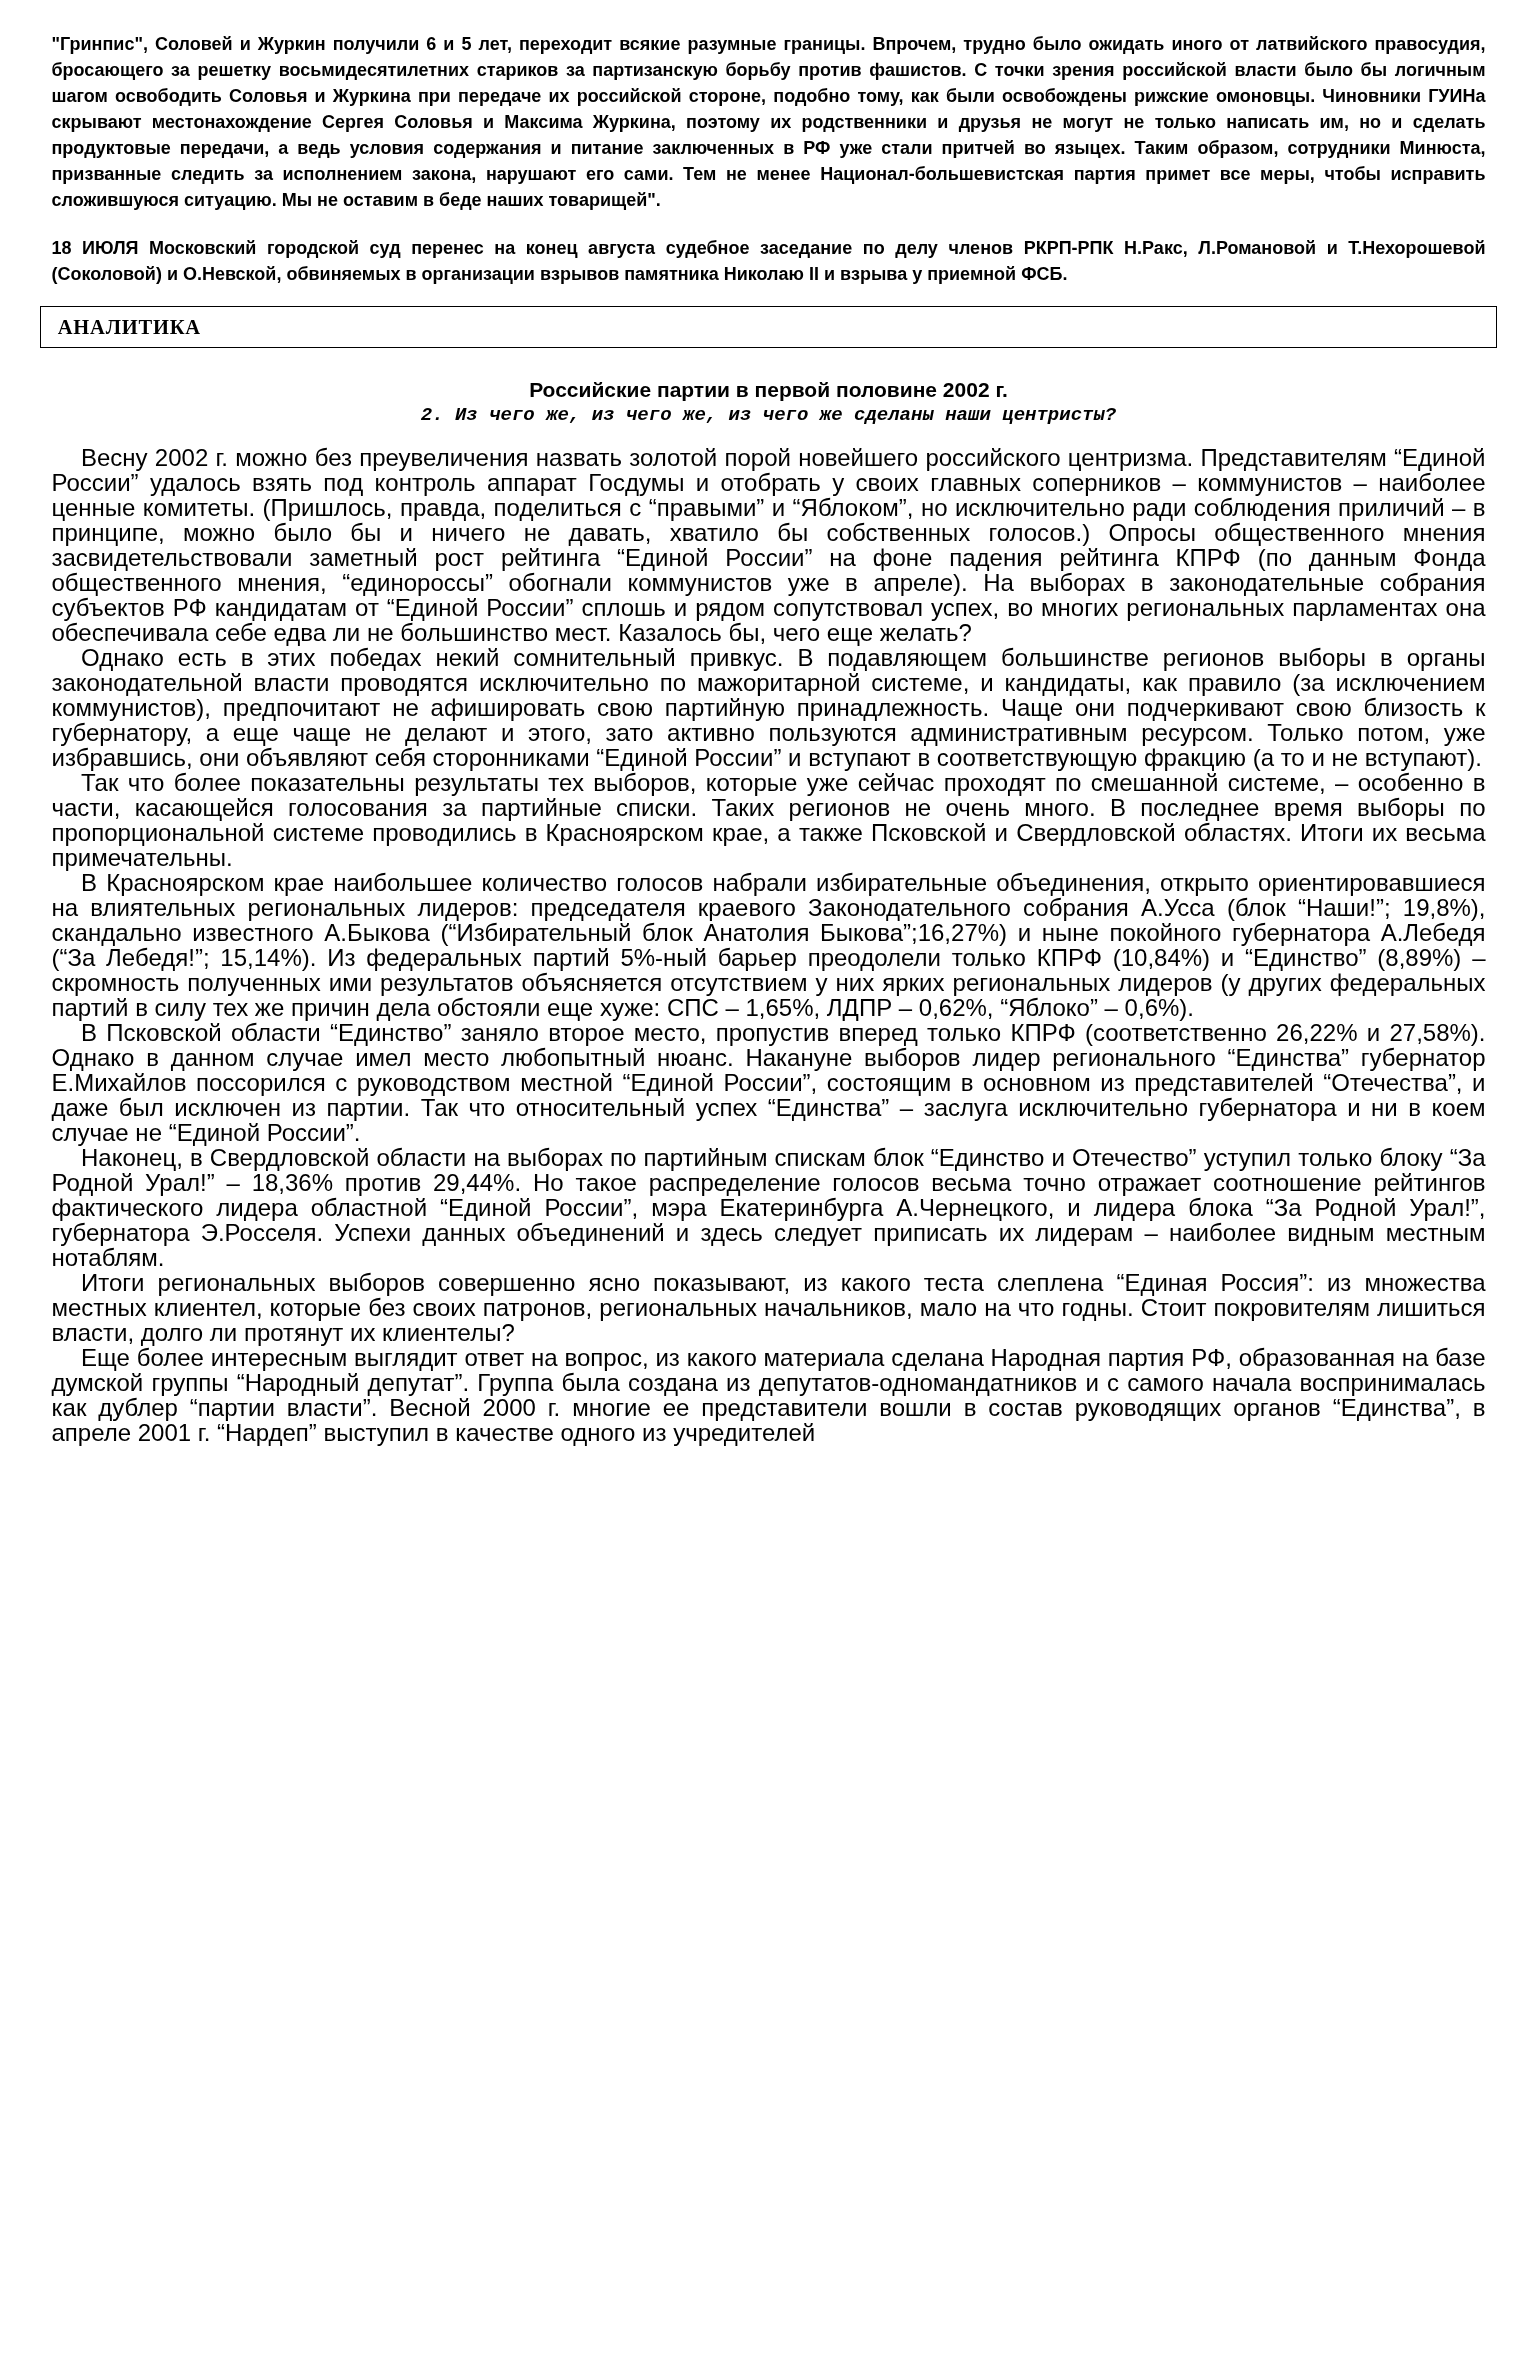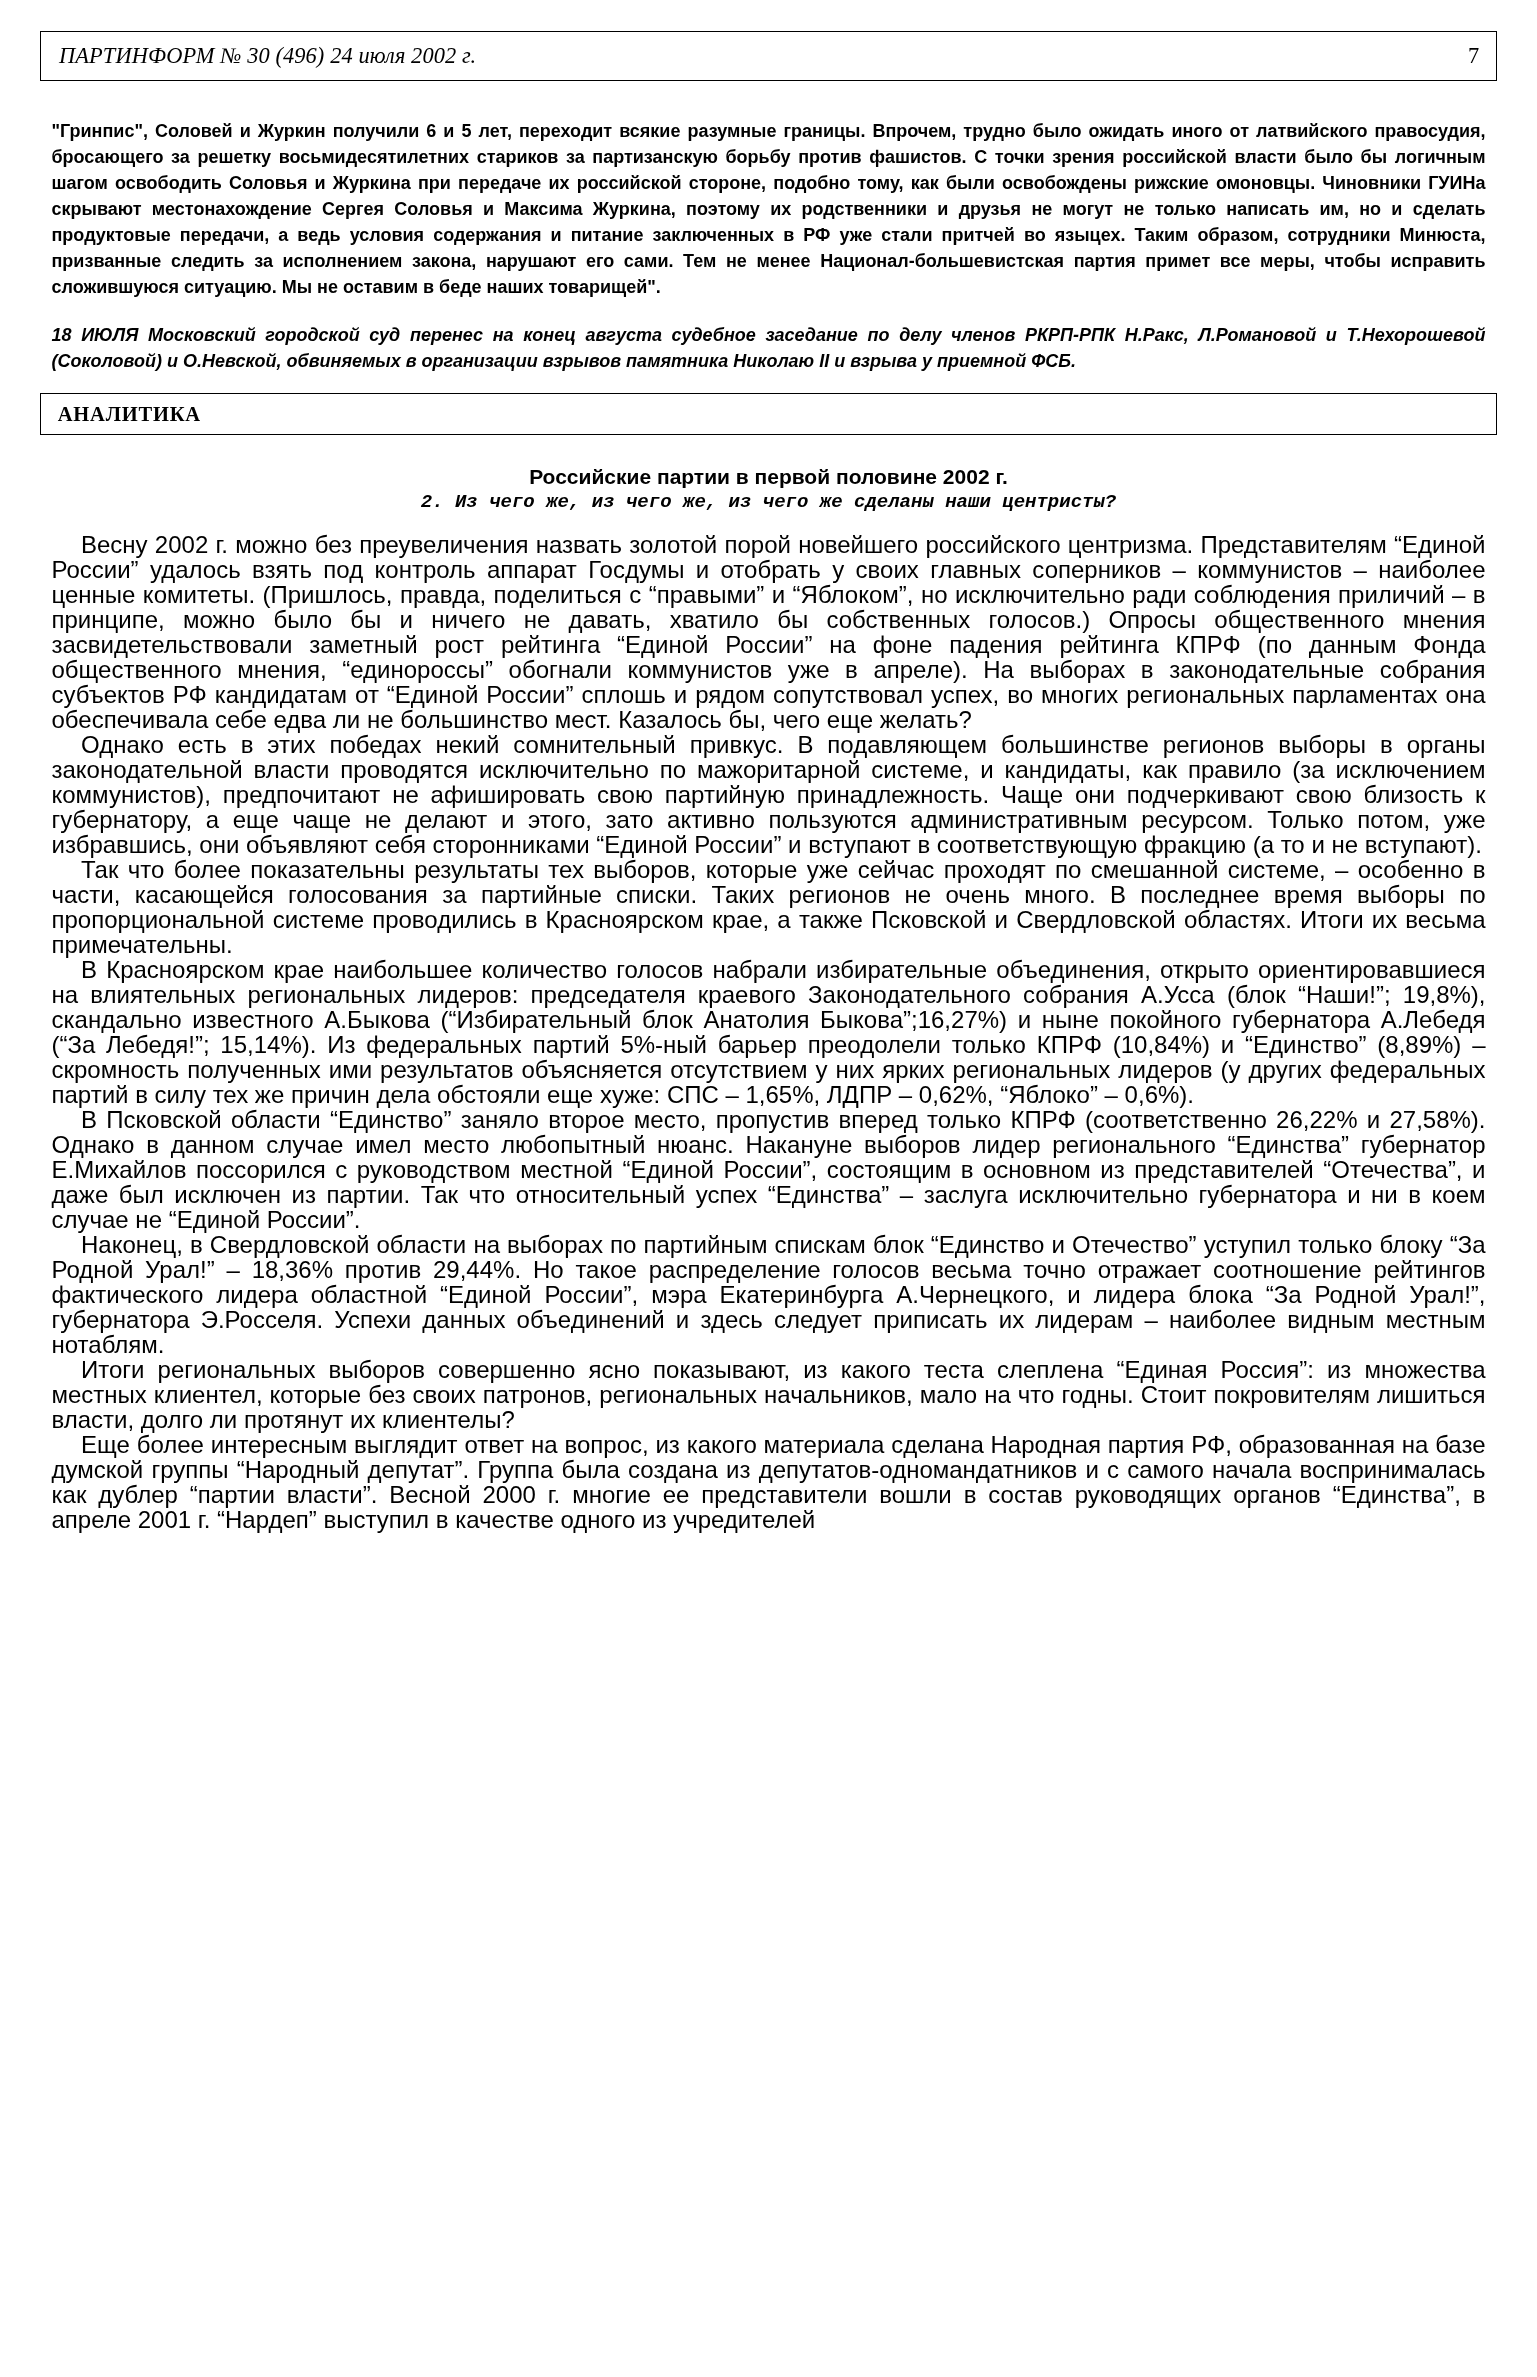--- a/index.html
+++ b/index.html
@@ -49,21 +49,21 @@
   }
   p.bold-just {
     font-family: "Liberation Sans", sans-serif;
     font-weight: bold;
     font-size: 18px;
     line-height: 26px;
     text-align: justify;
     margin: 0 0 22px 0;
     text-indent: 0;
   }
-  p.bold-just.no-gap { margin-bottom: 12px; font-style: italic; }
+  p.bold-just.no-gap { margin-bottom: 12px; }
 
   p.body {
     font-family: "Liberation Sans", sans-serif;
     font-size: 24px;
     line-height: 25px;
     text-align: justify;
     margin: 0;
     text-indent: 29.5px;
   }
 
@@ -117,24 +117,20 @@
     font-style: italic;
     font-size: 19px;
     margin: 0 0 19px 0;
   }
 </style>
 </head>
 <body>
 
 <div class="page">
 
-  <div class="header-bar">
-    <div class="header-title">ПАРТИНФОРМ № 30 (496) 24 июля 2002 г.</div>
-    <div class="header-page">7</div>
-  </div>
 
   <div class="body-col">
     <p class="bold-just">"Гринпис", Соловей и Журкин получили 6 и 5 лет, переходит всякие разумные границы. Впрочем, трудно было ожидать иного от латвийского правосудия, бросающего за решетку восьмидесятилетних стариков за партизанскую борьбу против фашистов. С точки зрения российской власти было бы логичным шагом освободить Соловья и Журкина при передаче их российской стороне, подобно тому, как были освобождены рижские омоновцы. Чиновники ГУИНа скрывают местонахождение Сергея Соловья и Максима Журкина, поэтому их родственники и друзья не могут не только написать им, но и сделать продуктовые передачи, а ведь условия содержания и питание заключенных в РФ уже стали притчей во языцех. Таким образом, сотрудники Минюста, призванные следить за исполнением закона, нарушают его сами. Тем не менее Национал-большевистская партия примет все меры, чтобы исправить сложившуюся ситуацию. Мы не оставим в беде наших товарищей".</p>
     <p class="bold-just no-gap">18 ИЮЛЯ Московский городской суд перенес на конец августа судебное заседание по делу членов РКРП-РПК Н.Ракс, Л.Романовой и Т.Нехорошевой (Соколовой) и О.Невской, обвиняемых в организации взрывов памятника Николаю II и взрыва у приемной ФСБ.</p>
   </div>
 
   <div class="section-band">
     <span class="section-band-label">АНАЛИТИКА</span>
   </div>
 

